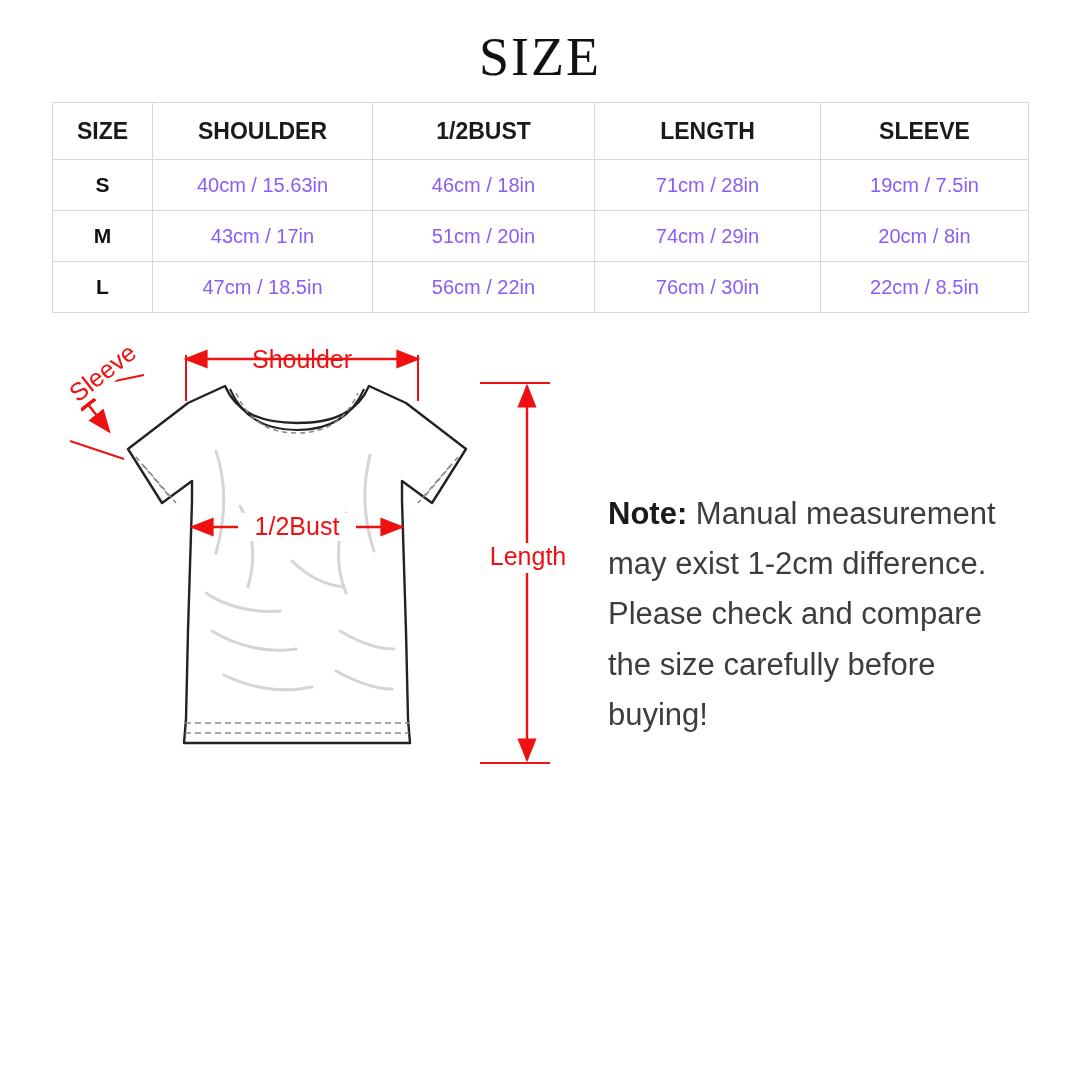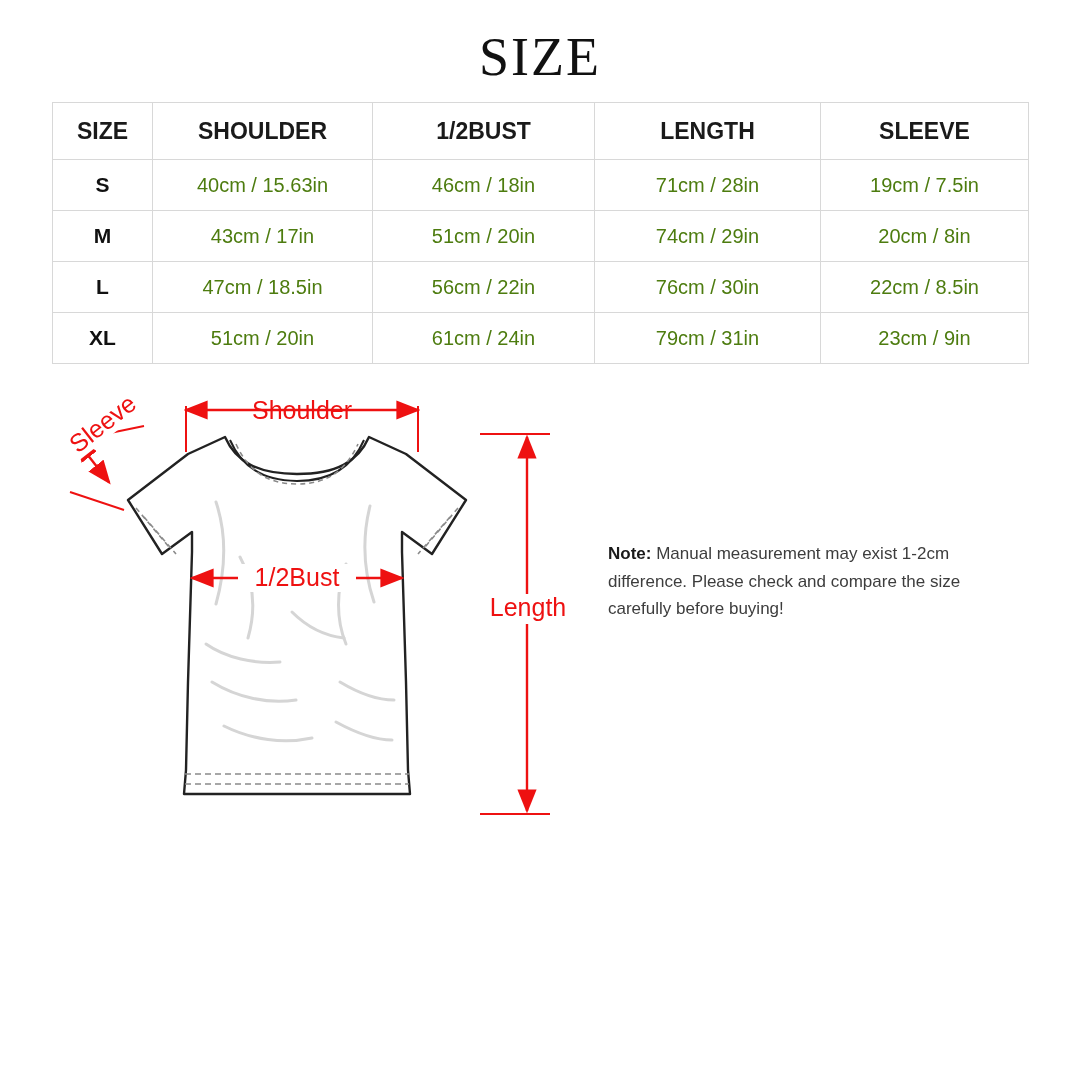--- a/index.html
+++ b/index.html
@@ -45,21 +45,21 @@
     vertical-align: middle;
   }
   table.size-table thead th {
     font-size: 23px;
     font-weight: bold;
     color: #1a1a1a;
     height: 54px;
   }
   table.size-table tbody td {
     font-size: 20px;
-    color: #4d7c0f;
+    color: #8b5cf6;
   }
   table.size-table tbody td.size-col {
     font-weight: bold;
     font-size: 21px;
     color: #111111;
   }
   col.c0 { width: 100px; }
   col.c1 { width: 220px; }
   col.c2 { width: 222px; }
   col.c3 { width: 226px; }
@@ -77,21 +77,21 @@
     left: 40px;
     top: 0px;
   }
 
   
   .note {
     position: absolute;
     left: 608px;
     top: 158px;
     width: 420px;
-    font-size: 17px;
+    font-size: 31px;
     line-height: 1.62;
     color: #3d3d3d;
   }
   .note b {
     color: #1a1a1a;
     font-weight: bold;
   }
 </style>
 </head>
 <body>
@@ -130,27 +130,20 @@
         <td>51cm / 20in</td>
         <td>74cm / 29in</td>
         <td>20cm / 8in</td>
       </tr>
       <tr>
         <td class="size-col">L</td>
         <td>47cm / 18.5in</td>
         <td>56cm / 22in</td>
         <td>76cm / 30in</td>
         <td>22cm / 8.5in</td>
-      </tr>
-      <tr>
-        <td class="size-col">XL</td>
-        <td>51cm / 20in</td>
-        <td>61cm / 24in</td>
-        <td>79cm / 31in</td>
-        <td>23cm / 9in</td>
       </tr>
     </tbody>
   </table>
 </div>
 
 <div class="diagram">
 
   <svg class="shirt-svg" width="620" height="470" viewBox="0 0 620 470">
     <defs>
       <marker id="arrR" markerWidth="10" markerHeight="8" refX="9" refY="4" orient="auto">

